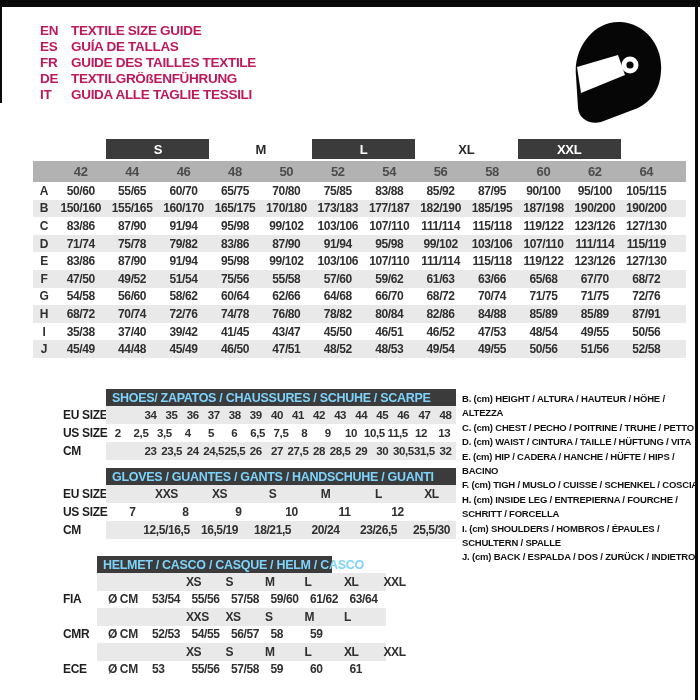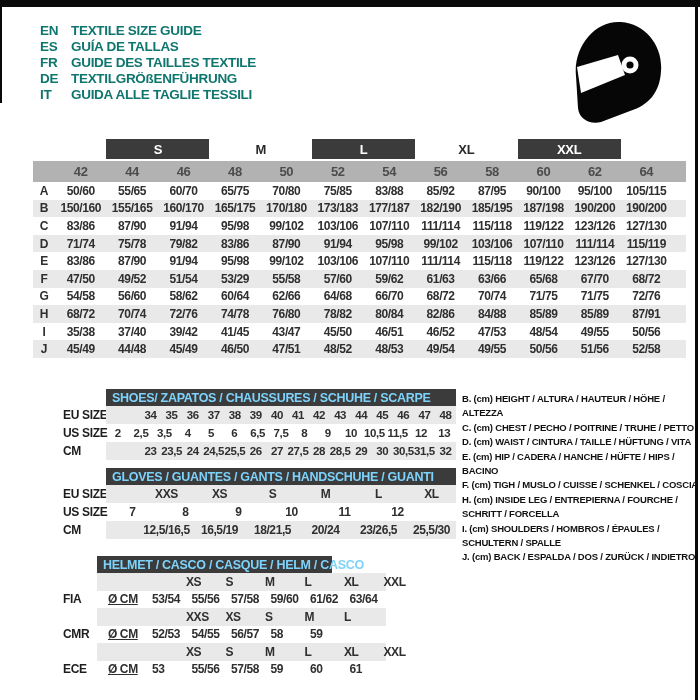--- a/index.html
+++ b/index.html
@@ -6,21 +6,21 @@
   body{width:700px;height:700px;position:relative;overflow:hidden;
        font-family:"Liberation Sans",sans-serif;font-weight:700;
        color:var(--text,#2f2f2f);letter-spacing:-0.3px;}
   .abs{position:absolute;}
   
   #top-border{left:0;top:0;width:700px;height:7px;background:#0a0a0a;}
   #left-border{left:0;top:7px;width:2px;height:96px;background:#0a0a0a;}
   #right-border{left:695px;top:7px;width:3px;height:693px;background:#0a0a0a;}
   
   #language-list{left:40px;top:23px;}
-  .lang-row{display:flex;line-height:16px;font-size:13.5px;color:#0f766e;}
+  .lang-row{display:flex;line-height:16px;font-size:13.5px;color:#be185d;}
   .lang-code{width:31px;}
   
   #helmet-art{left:567px;top:20px;width:100px;height:104px;}
   
   #main-table{left:33px;top:139px;width:653px;}
   .mt-row{display:grid;grid-template-columns:22px repeat(12,1fr);
           width:653px;box-sizing:border-box;padding-right:14px;}
   .mt-groups{height:20px;margin-bottom:2px;}
   .grp{display:flex;align-items:center;justify-content:center;font-size:13px;}
   .grp-dark{background:var(--dark,#3b3b3b);color:#fff;}
@@ -47,21 +47,21 @@
   .helmet-bar{width:235px;}
   .band{display:grid;height:18px;}
   .band.stripe{background:var(--stripe,#e9e9e9);padding-left:34px;}
   .shoes-band{grid-template-columns:repeat(15,1fr);}
   .gloves-band{grid-template-columns:repeat(6,53px) 1fr;}
   .helmet-band{grid-template-columns:52px repeat(6,39.5px);height:17.5px;}
   .cell{display:flex;align-items:center;justify-content:center;font-size:11.5px;
         white-space:nowrap;letter-spacing:-0.4px;}
   .gloves-band .cell{font-size:12px;}
   .helmet-band .cell{justify-content:flex-start;padding-left:3px;font-size:12px;}
-  .helmet-band .unit{padding-left:11px;text-decoration:underline;}
+  .helmet-band .unit{padding-left:11px;}
   
   #legend{left:462px;top:392px;width:238px;}
   .legend-item{font-size:9.5px;line-height:14.4px;color:#111;letter-spacing:-0.2px;}
 </style>
 </head>
 <body style="--dark: #3b3b3b; --band: #b2b2b2; --stripe: #e9e9e9; --text: #2f2f2f;">
 
 <div class="abs" id="top-border"></div>
 <div class="abs" id="left-border"></div>
 <div class="abs" id="right-border"></div>
@@ -194,21 +194,21 @@
       <div class="mt-cell">115/118</div>
       <div class="mt-cell">119/122</div>
       <div class="mt-cell">123/126</div>
       <div class="mt-cell">127/130</div>
     </div>
     <div class="mt-row mt-data stripe">
       <div class="mt-cell mt-letter">F</div>
       <div class="mt-cell">47/50</div>
       <div class="mt-cell">49/52</div>
       <div class="mt-cell">51/54</div>
-      <div class="mt-cell">53/29</div>
+      <div class="mt-cell">75/56</div>
       <div class="mt-cell">55/58</div>
       <div class="mt-cell">57/60</div>
       <div class="mt-cell">59/62</div>
       <div class="mt-cell">61/63</div>
       <div class="mt-cell">63/66</div>
       <div class="mt-cell">65/68</div>
       <div class="mt-cell">67/70</div>
       <div class="mt-cell">68/72</div>
     </div>
     <div class="mt-row mt-data">

